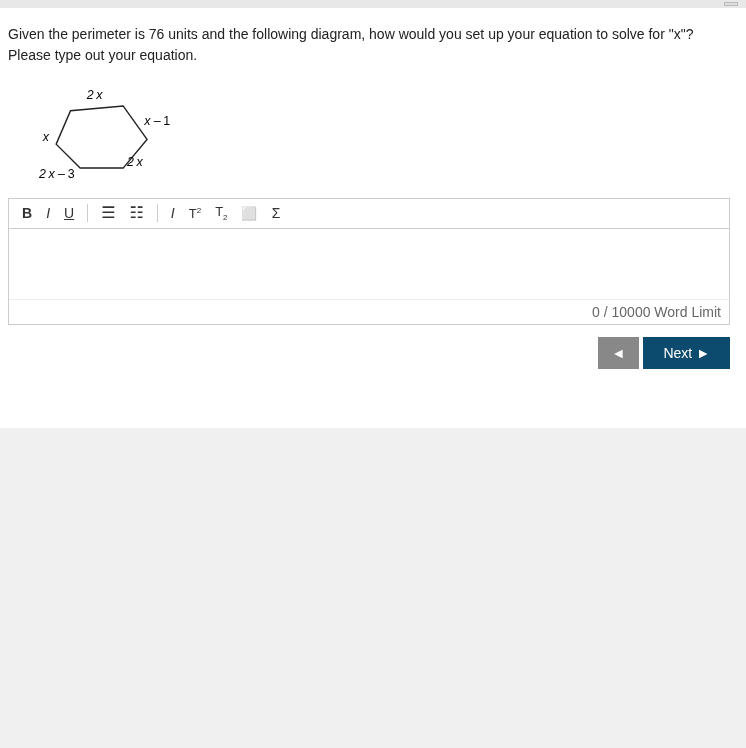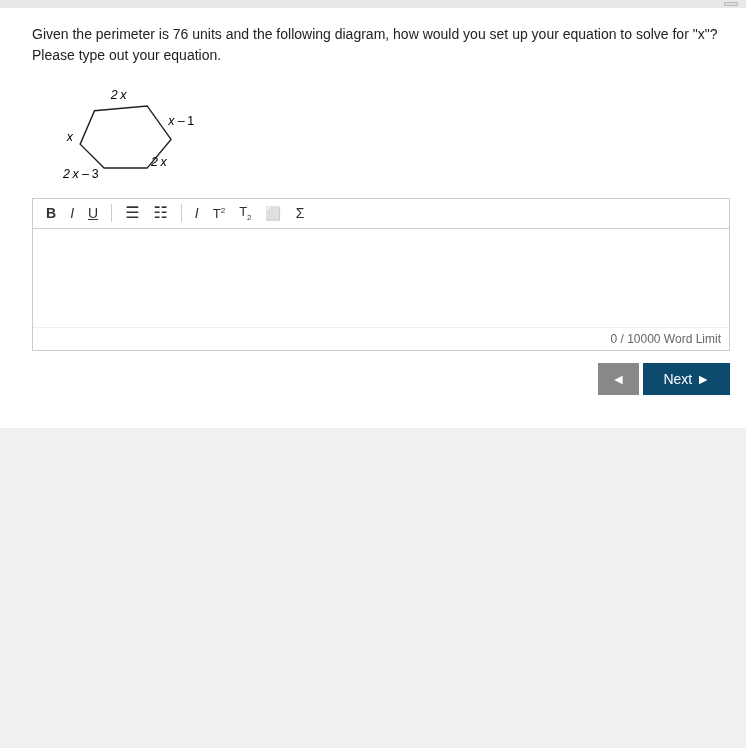--- a/index.html
+++ b/index.html
@@ -12,21 +12,21 @@
     .top-bar {
       background: #e8e8e8;
       height: 8px;
       display: flex;
       justify-content: flex-end;
       align-items: center;
       padding: 0 8px;
     }
     .main-content {
       background: #ffffff;
-      padding: 16px 16px 16px 32px;
+      padding: 16px 16px 16px 8px;
       min-height: 420px;
     }
     .question-text {
       font-size: 14px;
       line-height: 1.5;
       margin-bottom: 16px;
     }
     .diagram-area {
       margin: 8px 0 16px 16px;
       width: 160px;
@@ -66,25 +66,24 @@
     }
     .editor-body {
       min-height: 70px;
       padding: 8px;
       outline: none;
       font-size: 14px;
       background: #fff;
     }
     .word-count {
       text-align: right;
-      font-size: 12px;
+      font-size: 14px;
       color: #666;
       padding: 4px 8px;
       border-top: 1px solid #eee;
-      margin-top: 28px;
     }
     .nav-buttons {
       display: flex;
       justify-content: flex-end;
       gap: 4px;
       padding: 12px 0 0 0;
     }
     .btn-prev {
       background: #888;
       color: #fff;

